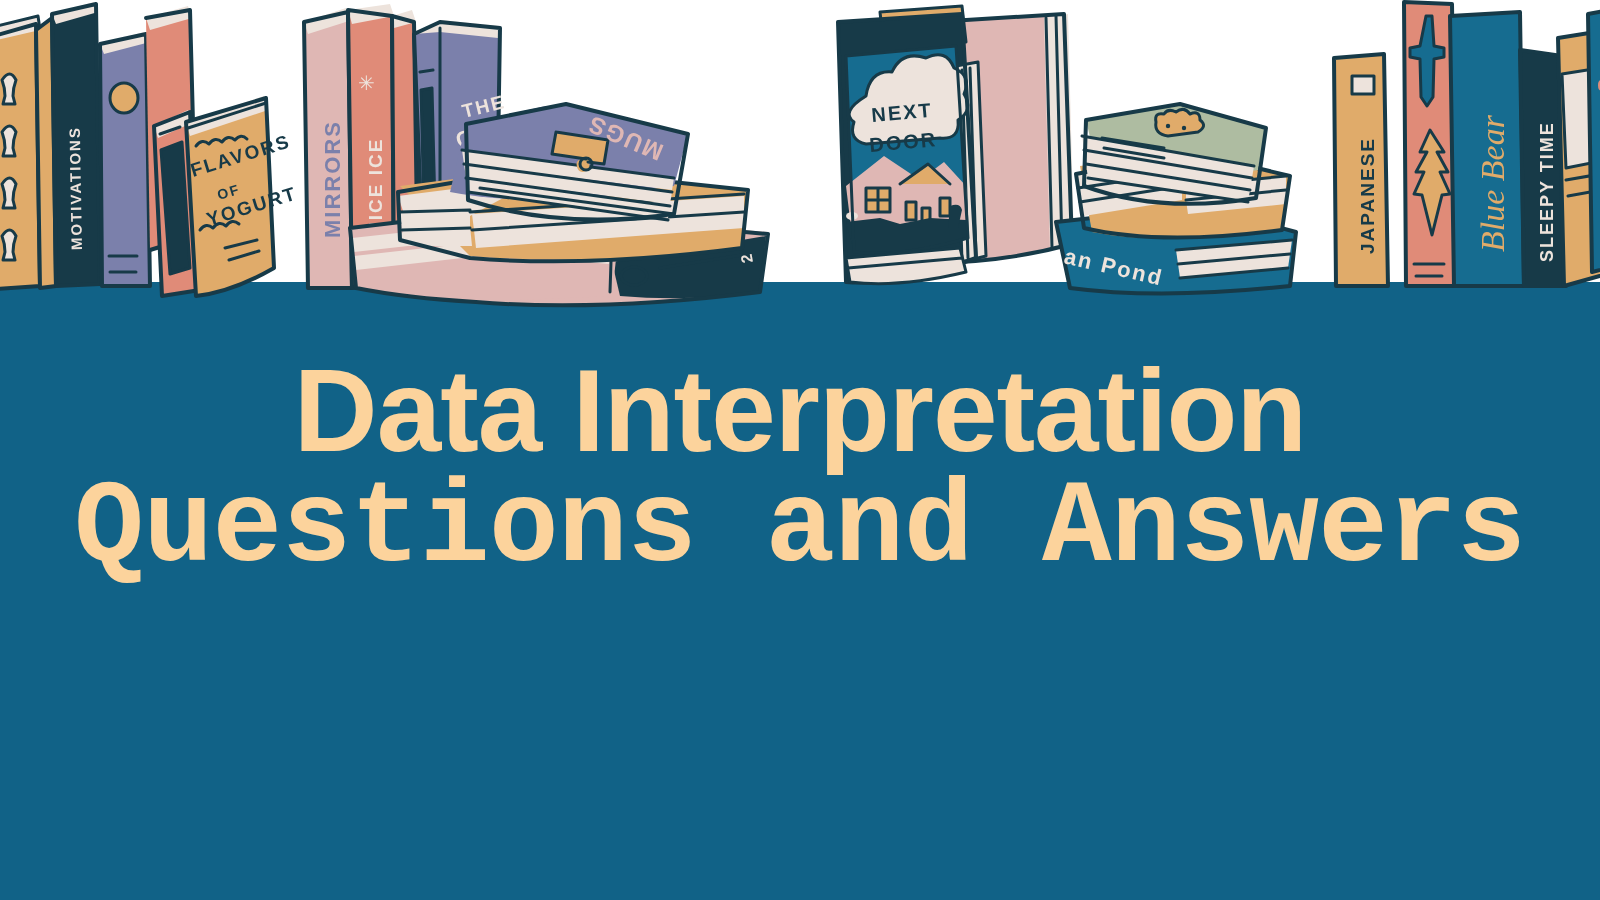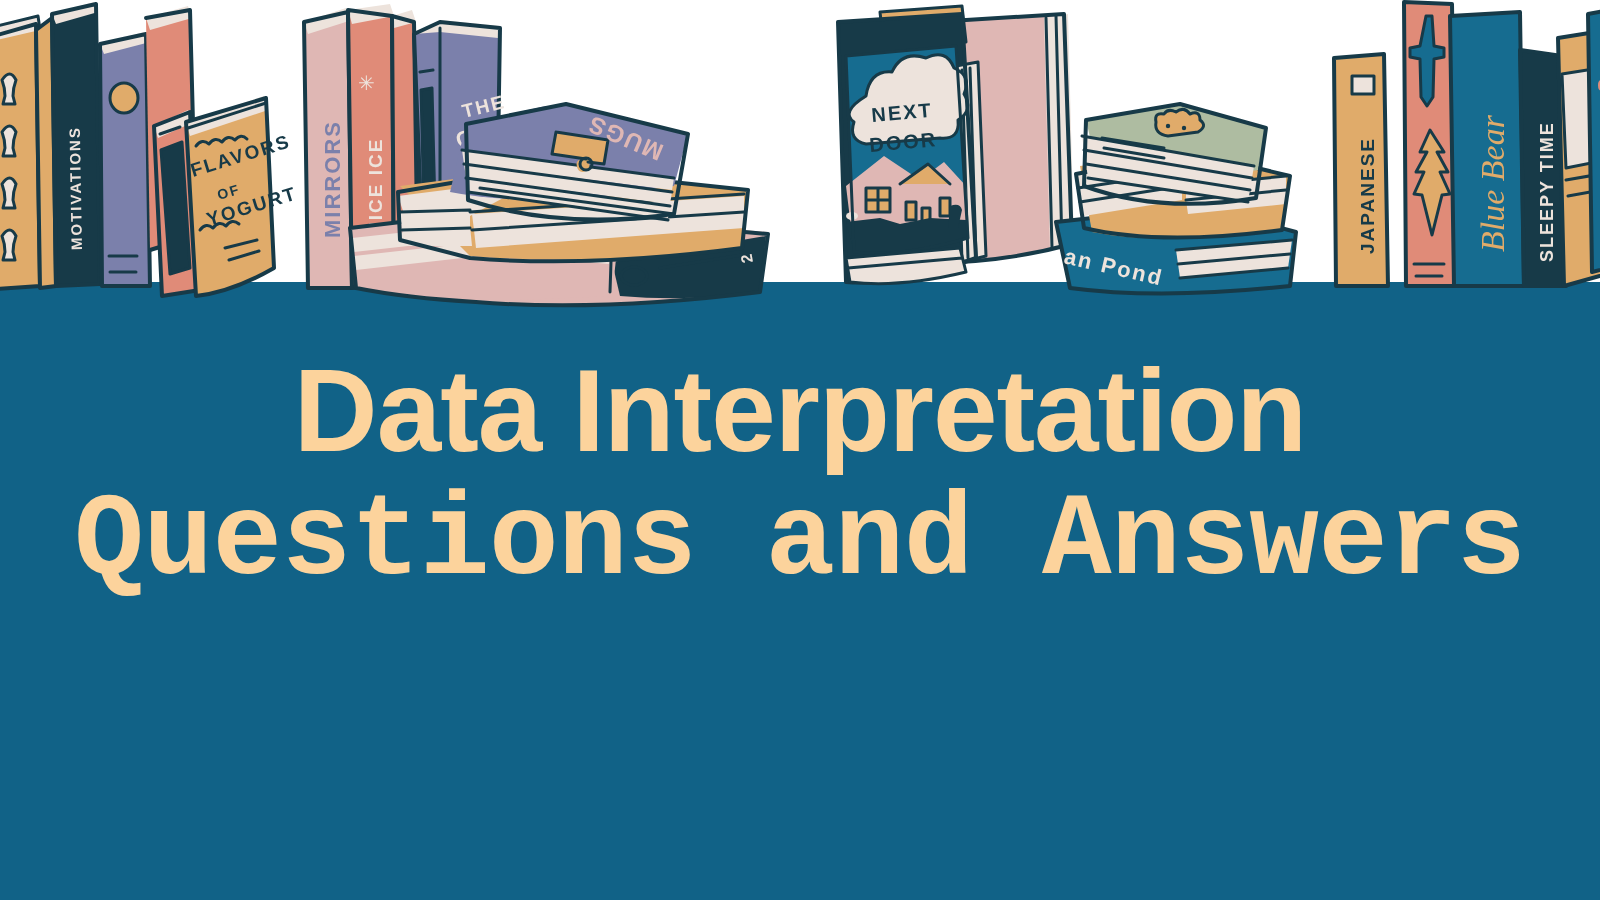--- a/index.html
+++ b/index.html
@@ -18,21 +18,21 @@
     background:#116287;
   }
   .books-band{
     position:absolute;left:0;top:0;width:1600px;height:330px;
   }
   .books-band svg{display:block;width:1600px;height:330px;}
 
   .title-wrap{
     position:absolute;left:0;top:330px;width:1600px;height:280px;
     display:flex;flex-direction:column;align-items:center;justify-content:flex-start;
-    padding-top:22px;box-sizing:border-box;gap:13px;
+    padding-top:22px;box-sizing:border-box;
   }
   .title-line{
     color:#FCD39C;
     font-family:"Liberation Sans", sans-serif;
     font-weight:bold;
     font-size:116px;
     line-height:1.02;
     letter-spacing:-1px;
     white-space:nowrap;
     text-align:center;

